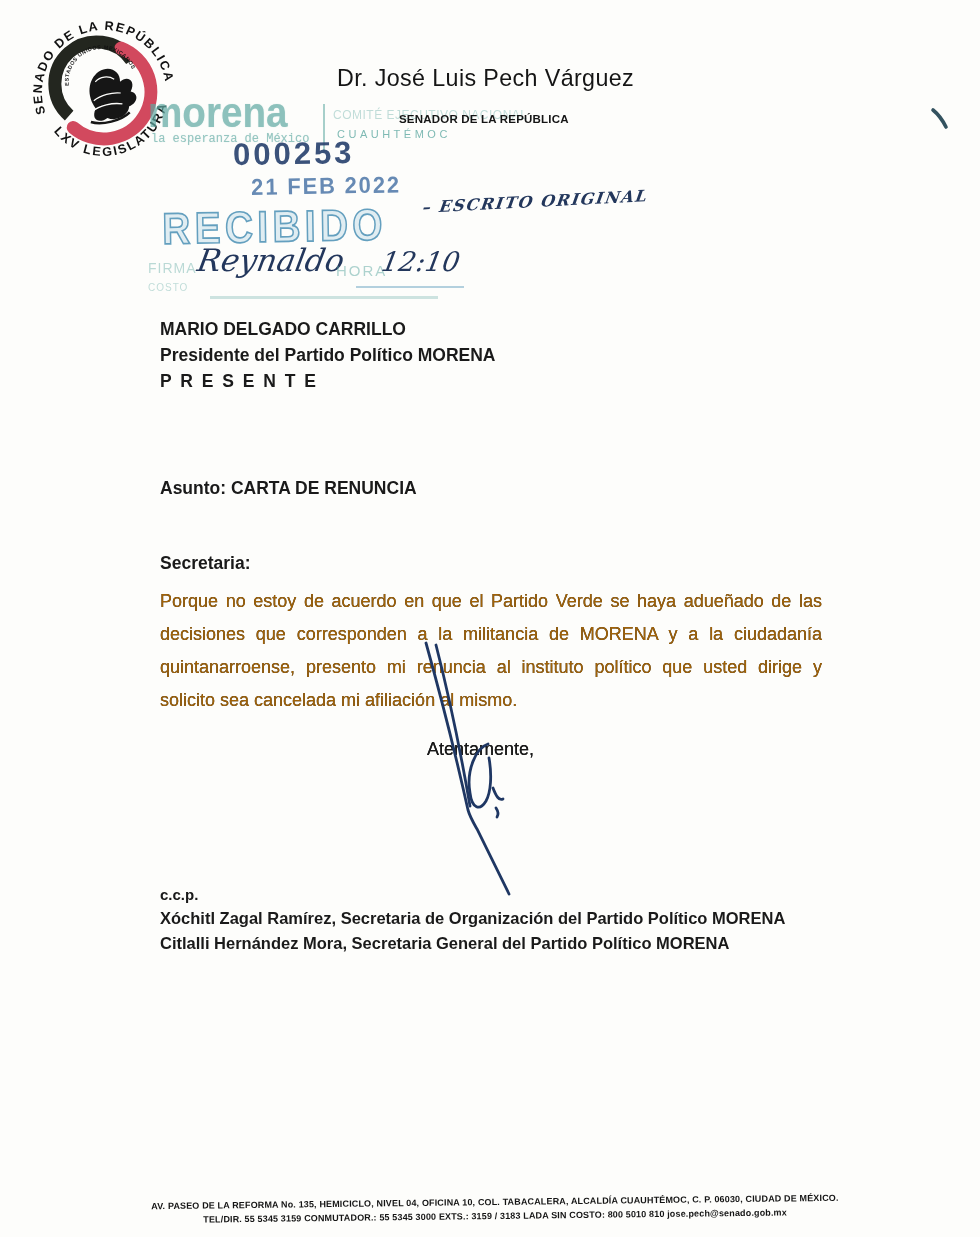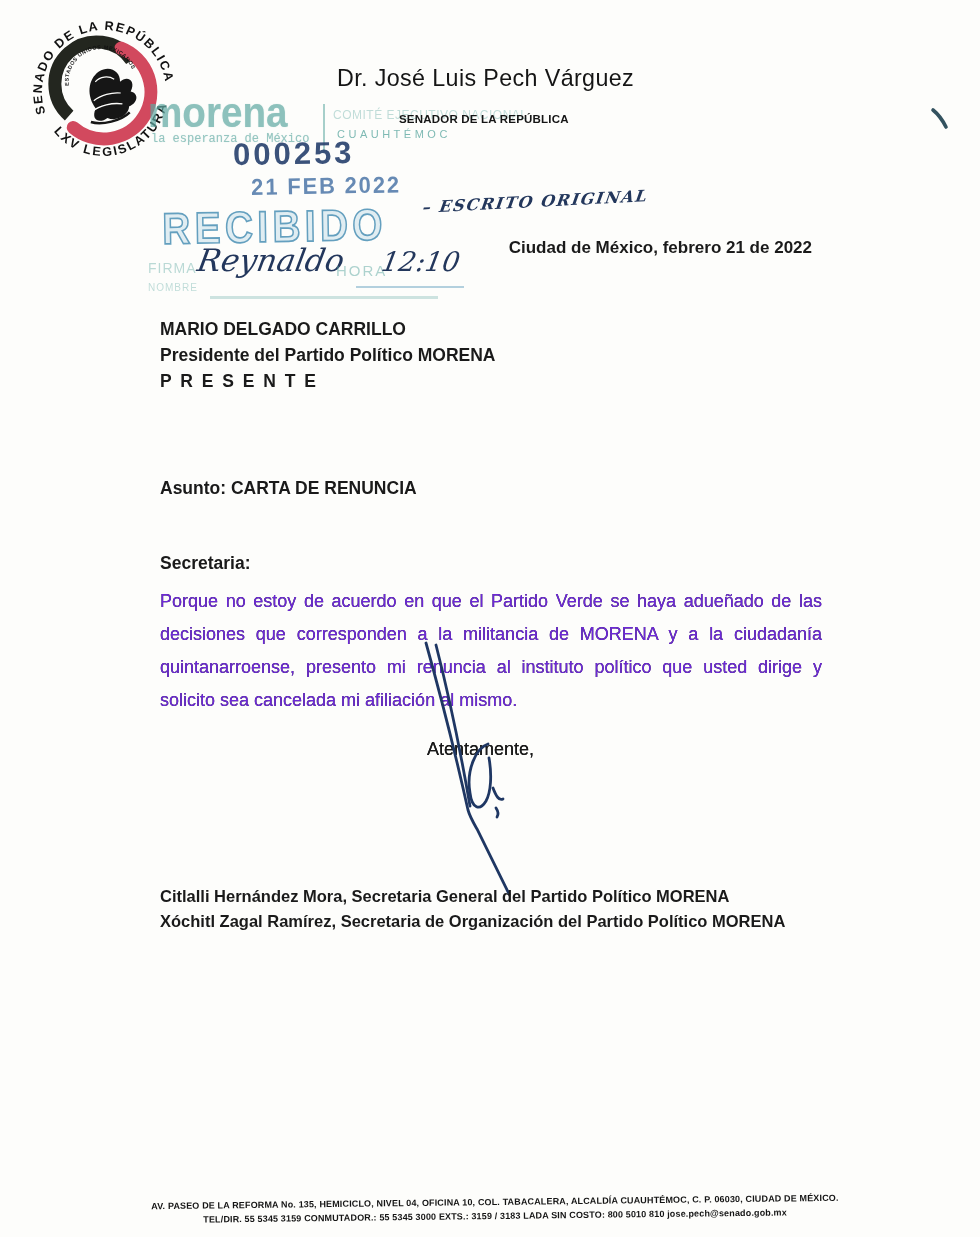--- a/index.html
+++ b/index.html
@@ -13,21 +13,21 @@
   
   .hw{
     font-family:"DejaVu Serif",serif;font-style:italic;
     color:#23375c;transform:skewX(-10deg);
   }
   
   .teal{color:#5fa9a2;}
   .stampblur{text-shadow:0 0 1px rgba(95,169,162,.55);}
   .bodytext{
     font-size:18px;line-height:33px;text-align:justify;
-    color:#6d28d9;text-shadow:0 0 .5px #222;
+    color:#a16207;text-shadow:0 0 .5px #222;
   }
   .outline-stamp{
     font-weight:700;letter-spacing:5px;font-size:44px;
     color:rgba(150,198,219,.28);
     -webkit-text-stroke:1.7px rgba(88,152,186,.92);
     transform:scaleX(.88) rotate(-1deg);transform-origin:left top;
   }
   .footer{
     font-size:9px;font-weight:700;line-height:13.5px;text-align:center;
     letter-spacing:.15px;color:#141414;transform:rotate(-.7deg);
@@ -84,30 +84,29 @@
 
   <div class="abs bold" style="left:233px;top:136px;font-size:31px;letter-spacing:3px;color:#2b4470;transform:rotate(-1deg);opacity:.92;">000253</div>
   <div class="abs bold" style="left:251px;top:174px;font-size:23px;letter-spacing:2px;color:#4d77a8;transform:rotate(-1deg) scaleX(.95);transform-origin:left top;opacity:.85;">21 FEB 2022</div>
   <div class="abs outline-stamp" style="left:162px;top:204px;">RECIBIDO</div>
 
   <div class="abs teal" style="left:148px;top:260px;font-size:14px;letter-spacing:1px;opacity:.42;filter:blur(.3px);">FIRMA</div>
   <div class="abs hw" style="left:198px;top:242px;font-size:31px;">Reynaldo</div>
   <div class="abs teal" style="left:336px;top:262px;font-size:15px;letter-spacing:2px;opacity:.5;filter:blur(.3px);">HORA</div>
   <div class="abs hw" style="left:382px;top:246px;font-size:27px;">12:10</div>
   <div class="abs" style="left:356px;top:286px;width:108px;height:1.5px;background:#5898ba;opacity:.45;"></div>
-  <div class="abs teal" style="left:148px;top:282px;font-size:10px;letter-spacing:1px;opacity:.38;filter:blur(.4px);">NOMBRE</div>
+  <div class="abs teal" style="left:148px;top:282px;font-size:10px;letter-spacing:1px;opacity:.38;filter:blur(.4px);">COSTO</div>
   <div class="abs" style="left:210px;top:296px;width:228px;height:3px;background:#5fa9a2;opacity:.3;"></div>
 
   <div class="abs hw" style="left:424px;top:192px;font-size:16px;letter-spacing:1.5px;font-weight:700;transform:skewX(-12deg) rotate(-3deg);">– ESCRITO ORIGINAL</div>
 
   <svg class="abs" style="left:925px;top:102px;" width="36" height="36" viewBox="0 0 36 36">
     <path d="M 8,8 C 13,12 18,19 21,25" stroke="#33525f" stroke-width="3.6" stroke-linecap="round" fill="none"></path>
   </svg>
 
-  <div class="abs bold" style="left:500px;top:238px;width:312px;font-size:17px;text-align:right;">Ciudad de México, febrero 21 de 2022</div>
 
   <div class="abs" style="left:160px;top:316px;">
     <div class="bold" style="font-size:17.5px;line-height:26px;">MARIO DELGADO CARRILLO</div>
     <div class="bold" style="font-size:17.5px;line-height:26px;">Presidente del Partido Político MORENA</div>
     <div class="bold" style="font-size:17.5px;line-height:26px;letter-spacing:2px;">P R E S E N T E</div>
   </div>
 
   <div class="abs bold" style="left:160px;top:478px;font-size:17.5px;">Asunto: CARTA DE RENUNCIA</div>
 
   <div class="abs bold" style="left:160px;top:553px;font-size:17.5px;">Secretaria:</div>
@@ -120,22 +119,23 @@
     <g fill="none" stroke="#1f3763" stroke-width="2.8" stroke-linecap="round">
       <path d="M 426,643 C 438,686 456,756 468,810 C 470,817 473,822 477,829 L 509,894"></path>
       <path d="M 436,645 C 446,684 460,748 470,806"></path>
       <path d="M 488,744 C 476,748 466,770 470,793 C 472,809 480,811 486,801 C 491,792 492,775 489,758"></path>
       <path d="M 493,788 C 496,796 499,801 503,799"></path>
       <path d="M 496,808 C 498,811 499,814 497,817"></path>
     </g>
   </svg>
 
   <div class="abs" style="left:160px;top:884px;">
+    <div class="bold" style="font-size:15px;line-height:22px;">c.c.p.</div>
+    <div class="bold" style="font-size:16.5px;line-height:25px;">Xóchitl Zagal Ramírez, Secretaria de Organización del Partido Político MORENA</div>
     <div class="bold" style="font-size:16.5px;line-height:25px;">Citlalli Hernández Mora, Secretaria General del Partido Político MORENA</div>
-    <div class="bold" style="font-size:16.5px;line-height:25px;">Xóchitl Zagal Ramírez, Secretaria de Organización del Partido Político MORENA</div>
   </div>
 
   <div class="abs footer" style="left:110px;top:1196px;width:770px;">
     <div>AV. PASEO DE LA REFORMA No. 135, HEMICICLO, NIVEL 04, OFICINA 10, COL. TABACALERA, ALCALDÍA CUAUHTÉMOC, C. P. 06030, CIUDAD DE MÉXICO.</div>
     <div>TEL/DIR. 55 5345 3159  CONMUTADOR.: 55 5345 3000  EXTS.: 3159 / 3183  LADA SIN COSTO: 800 5010 810   jose.pech@senado.gob.mx</div>
   </div>
 
 </div>
 
 </body></html>

